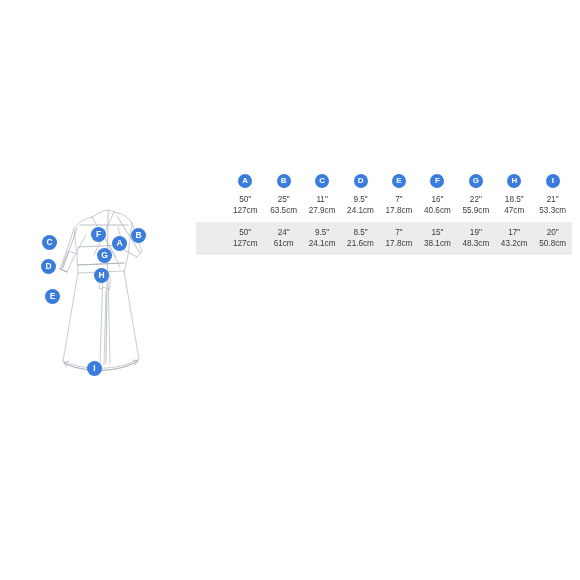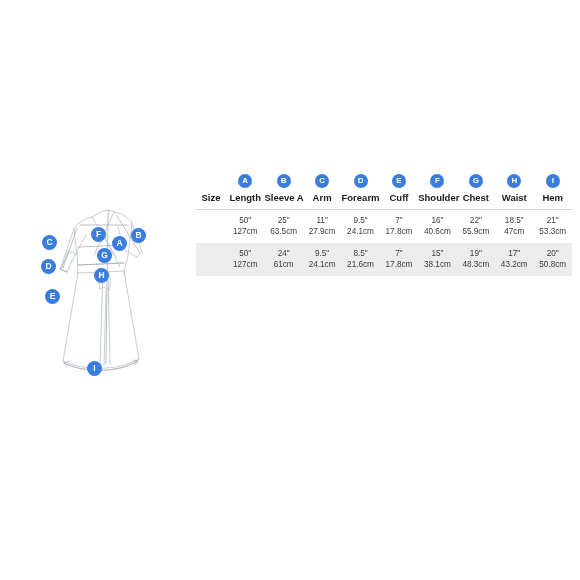--- a/index.html
+++ b/index.html
@@ -226,32 +226,20 @@
           <th class="hdr-badge-cell"><span class="hdr-badge">A</span></th>
           <th class="hdr-badge-cell"><span class="hdr-badge">B</span></th>
           <th class="hdr-badge-cell"><span class="hdr-badge">C</span></th>
           <th class="hdr-badge-cell"><span class="hdr-badge">D</span></th>
           <th class="hdr-badge-cell"><span class="hdr-badge">E</span></th>
           <th class="hdr-badge-cell"><span class="hdr-badge">F</span></th>
           <th class="hdr-badge-cell"><span class="hdr-badge">G</span></th>
           <th class="hdr-badge-cell"><span class="hdr-badge">H</span></th>
           <th class="hdr-badge-cell"><span class="hdr-badge">I</span></th>
         </tr>
-        <tr class="hdr-labels">
-          <th class="hdr-label-cell">Size</th>
-          <th class="hdr-label-cell">Length</th>
-          <th class="hdr-label-cell">Sleeve A</th>
-          <th class="hdr-label-cell">Arm</th>
-          <th class="hdr-label-cell">Forearm</th>
-          <th class="hdr-label-cell">Cuff</th>
-          <th class="hdr-label-cell">Shoulder</th>
-          <th class="hdr-label-cell">Chest</th>
-          <th class="hdr-label-cell">Waist</th>
-          <th class="hdr-label-cell">Hem</th>
-        </tr>
       </thead>
       <tbody>
         <tr class="row-first">
           <td></td>
           <td>
               <span class="val-in">50"</span>
               <span class="val-cm">127cm</span>
             </td>
           <td>
               <span class="val-in">25"</span>

